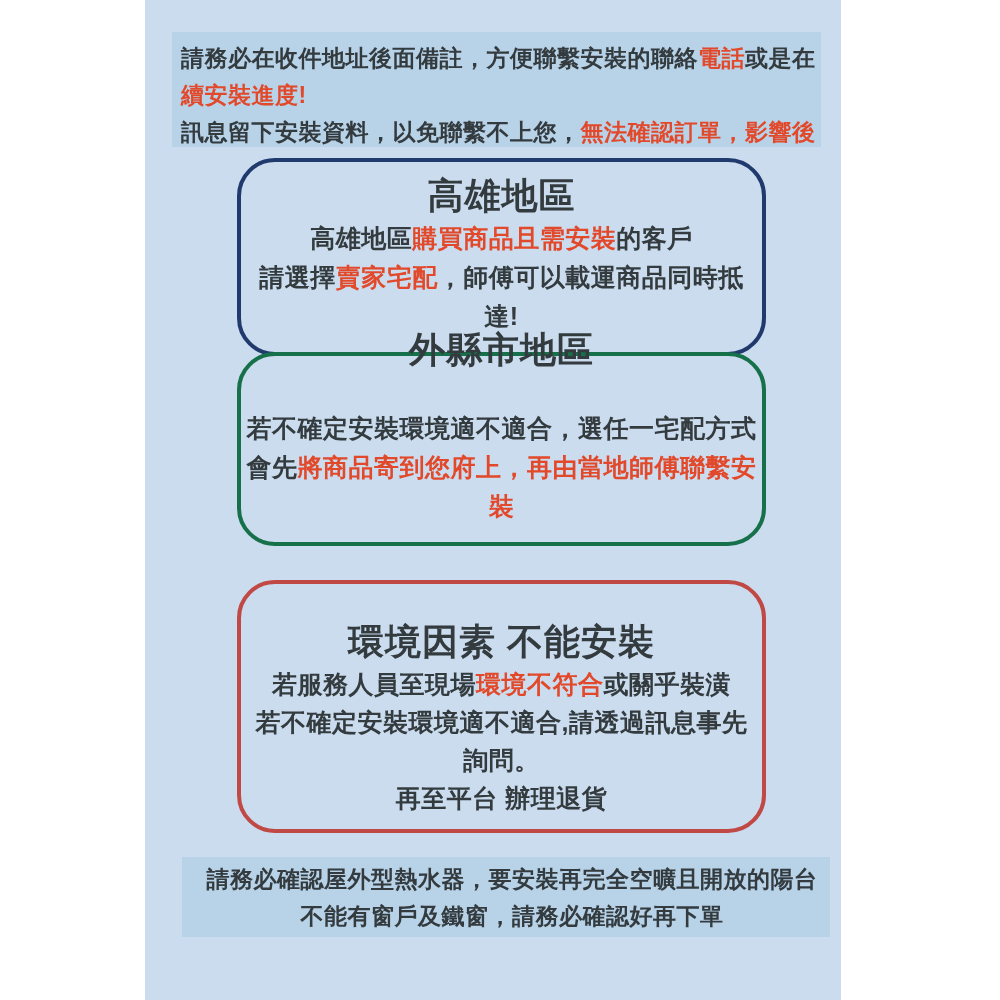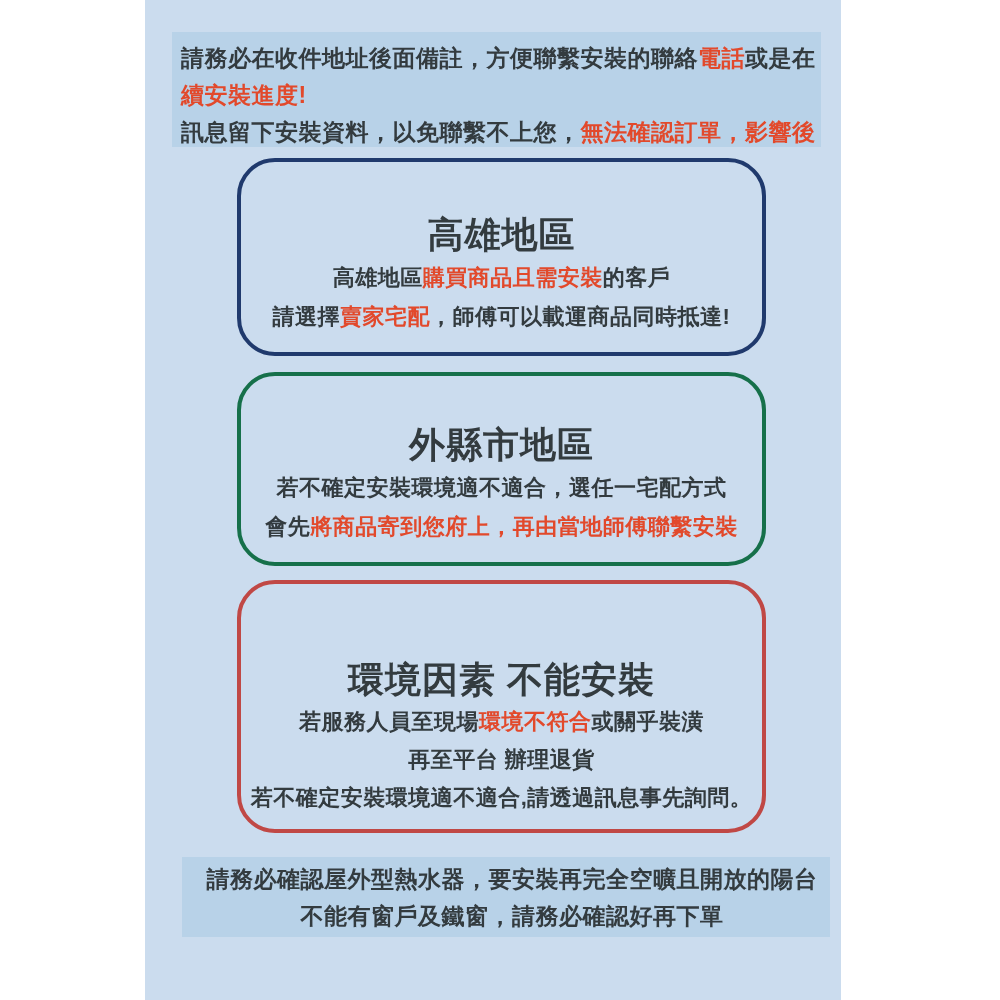--- a/index.html
+++ b/index.html
@@ -40,25 +40,25 @@
     position:absolute;left:92px;width:529px;box-sizing:border-box;
     border:4px solid #000;border-radius:38px;
     display:flex;flex-direction:column;justify-content:flex-end;
     text-align:center;
   }
   .box-title{
     font-size:36px;font-weight:700;line-height:46px;
     margin-top:14px;letter-spacing:1px;
   }
   .box-body{
-    font-size:22px;font-weight:700;line-height:39px;letter-spacing:0.5px;
+    font-size:25px;font-weight:700;line-height:39px;letter-spacing:0.5px;
     margin-bottom:16px;padding:0 2px;
   }
   .box1{top:158px;height:198px;border-color:var(--box1-border);}
-  .box2{top:372px;height:194px;border-color:var(--box2-border);}
+  .box2{top:352px;height:194px;border-color:var(--box2-border);gap:36px;}
   .box3{top:580px;height:253px;border-color:var(--box3-border);}
   .box3 .box-title{margin-top:8px;}
   .box3 .box-body{line-height:38px;margin-bottom:12px;}
   .red{color:var(--text-red);}
 </style>
 </head>
 <body>
 
 <div class="page">
 
@@ -81,22 +81,22 @@
     <div class="box-body">
         <div class="tline"><span>若不確定安裝環境適不適合，選任一宅配方式</span></div>
         <div class="tline"><span>會先</span><span class="red">將商品寄到您府上，再由當地師傅聯繫安裝</span></div>
       </div>
   </div>
 
   <div class="box box3">
     <div class="box-title">環境因素 不能安裝</div>
     <div class="box-body">
         <div class="tline"><span>若服務人員至現場</span><span class="red">環境不符合</span><span>或關乎裝潢</span></div>
+        <div class="tline"><span>若不確定安裝環境適不適合,請透過訊息事先詢問。</span></div>
         <div class="tline"><span>再至平台 辦理退貨</span></div>
-        <div class="tline"><span>若不確定安裝環境適不適合,請透過訊息事先詢問。</span></div>
       </div>
   </div>
 
   <div class="panel bottom-notice">
       <div class="tline"><span>請務必確認屋外型熱水器，要安裝再完全空曠且開放的陽台</span></div>
       <div class="tline"><span>不能有窗戶及鐵窗，請務必確認好再下單</span></div>
     </div>
 
 </div>
 

